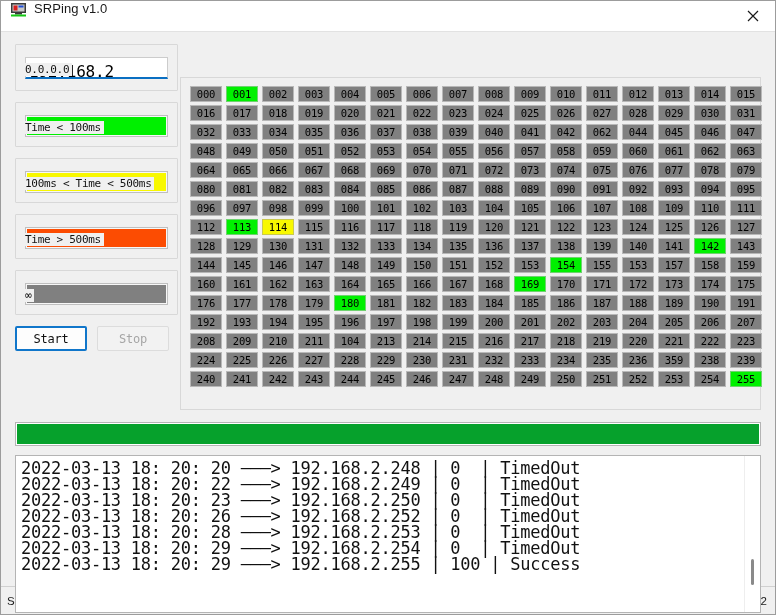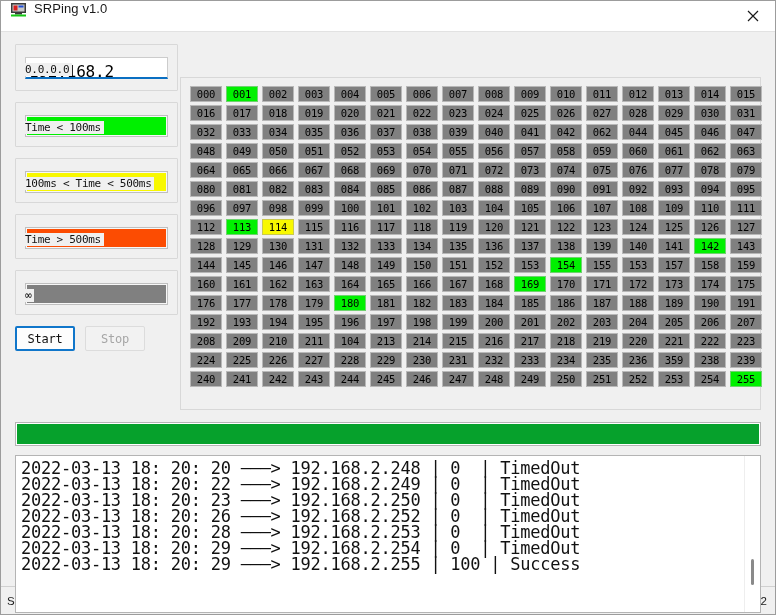--- a/index.html
+++ b/index.html
@@ -119,21 +119,21 @@
   .swatch {
     height: 18px;
     width: 100%;
   }
   .btn-row {
     display: flex;
     gap: 10px;
     margin-top: 3px;
   }
   .btn {
-    width: 60px;
+    width: 72px;
     height: 25px;
     font-family: "DejaVu Sans Mono", monospace;
     font-size: 12px;
     border-radius: 2px;
     display: flex;
     align-items: center;
     justify-content: center;
     box-sizing: border-box;
     letter-spacing: -0.2px;
   }

